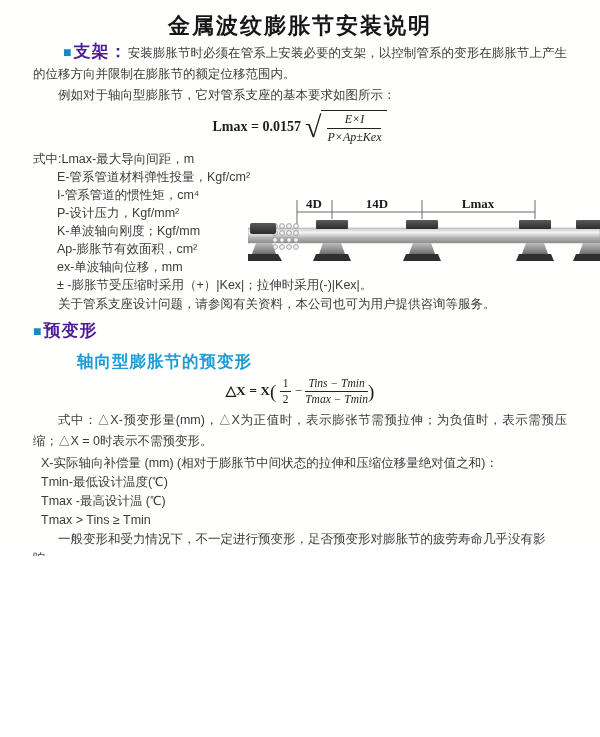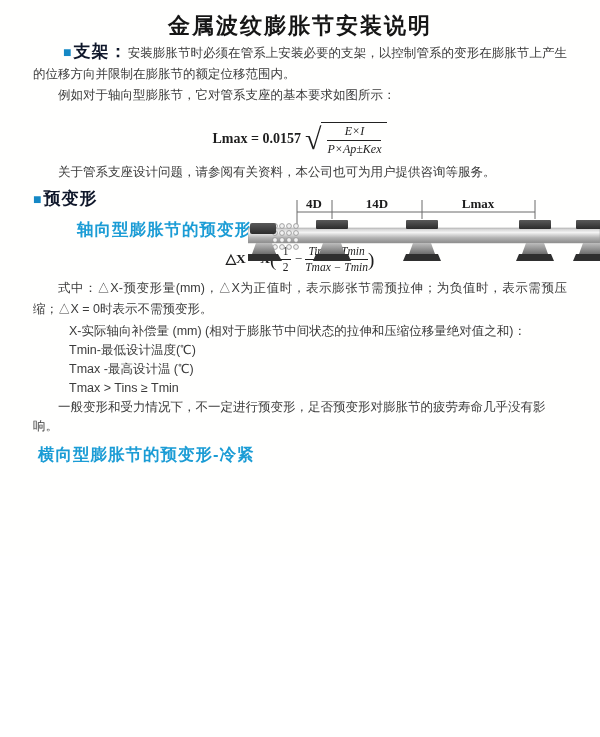--- a/index.html
+++ b/index.html
@@ -10,26 +10,26 @@
   }
   .content { padding:0 33px; }
   .doc-title {
     text-align:center; font-size:22px; font-weight:bold; color:#161616;
     padding-top:11px; letter-spacing:2px;
   }
   p.body { font-size:12.5px; line-height:21px; margin:0; text-align:justify; color:#3b3b3b; }
   .para1 { margin-top:10px; text-indent:30px; }
   .para2 { text-indent:2em; }
   .sq { color:#1588c5; font-size:14px; margin-right:2px; }
-  .sec-label { color:#0f172a; font-size:17px; font-weight:bold; letter-spacing:1px;font-family:Liberation Serif, serif; }
+  .sec-label { color:#4c1d95; font-size:17px; font-weight:bold; letter-spacing:1px;font-family:Liberation Serif, serif; }
   .sec-header { margin:4px 0 9px; }
 
   
   .formula-block { text-align:center; font-family:"Liberation Serif", serif; color:#1d1d1d; margin:4px 0; }
-  .f1 { margin:16px 0 5px; }
+  .f1 { margin:4px 0 5px; }
   .f1-lhs { font-weight:bold; font-size:14px; }
   .sqrt { display:inline-block; vertical-align:middle; white-space:nowrap; }
   .sqrt-sign { display:inline-block; vertical-align:middle; font-size:30px; font-weight:400; margin-right:-4px; transform:translateY(-1px); }
   .radicand { display:inline-block; vertical-align:middle; border-top:1.5px solid #222; font-style:italic; font-size:12px; padding:1px 6px 0; }
   .radicand .rnum { display:block; border-bottom:1.2px solid #222; padding:0 4px 1px; }
   .radicand .rden { display:block; padding-top:1px; }
 
   .frac { display:inline-block; vertical-align:middle; text-align:center; font-size:11.5px; line-height:1.15; }
   .frac .num { display:block; border-bottom:1.2px solid #222; padding:0 3px 1px; }
   .frac .den { display:block; padding-top:1px; }
@@ -43,21 +43,21 @@
   .def { font-size:12.5px; line-height:18px; }
   .def.indent { margin-left:24px; }
   .note { margin-top:2px; text-indent:2em; }
 
   .pre-body { margin-top:3px; line-height:20px; text-indent:2em; }
   .sub-header { color:#1b9cd5; font-size:16.5px; font-weight:bold; letter-spacing:1px; margin:8px 0 4px; }
   .sub-header.axial { margin-left:44px; margin-top:9px; }
   .sub-header.lateral { margin-left:5px; margin-top:8px; }
   .where { margin-top:6px; line-height:20px; text-indent:2em; }
   .var-list { margin-top:2px; }
-  .var { font-size:12.5px; line-height:19px; margin-left:36px; }
+  .var { font-size:12.5px; line-height:19px; margin-left:8px; }
   .closing { text-indent:2em; margin-left:0; }
 
   
   .diagram { position:absolute; left:248px; top:192px; width:352px; height:100px; }
   .dim-label { font-family:"Liberation Serif", serif; font-weight:bold; font-size:13px; fill:#1d1d1d; }
 </style>
 </head>
 <body>
 
 <div class="page">
@@ -74,20 +74,30 @@
       <span class="f1-lhs">Lmax = 0.0157</span>
       <span class="sqrt">
         <span class="sqrt-sign">√</span>
         <span class="radicand">
           <span class="rnum">E×I</span>
           <span class="rden">P×Ap±Kex</span>
         </span>
       </span>
     </div>
 
+    <div class="def-list">
+      <div class="def">式中:Lmax-最大导向间距，m</div>
+      <div class="def indent">E-管系管道材料弹性投量，Kgf/cm²</div>
+      <div class="def indent">I-管系管道的惯性矩，cm⁴</div>
+      <div class="def indent">P-设计压力，Kgf/mm²</div>
+      <div class="def indent">K-单波轴向刚度；Kgf/mm</div>
+      <div class="def indent">Ap-膨胀节有效面积，cm²</div>
+      <div class="def indent">ex-单波轴向位移，mm</div>
+      <div class="def indent">± -膨胀节受压缩时采用（+）|Kex|；拉伸时采用(-)|Kex|。</div>
+    </div>
 
     <p class="body note">关于管系支座设计问题，请参阅有关资料，本公司也可为用户提供咨询等服务。</p>
 
     <div class="sec-header"><span class="sq">■</span><span class="sec-label">预变形</span></div>
 
 
     <div class="sub-header axial">轴向型膨胀节的预变形</div>
 
     <div class="formula-block f2">
       <span class="flhs">△X = X</span><span class="bigp">(</span>

